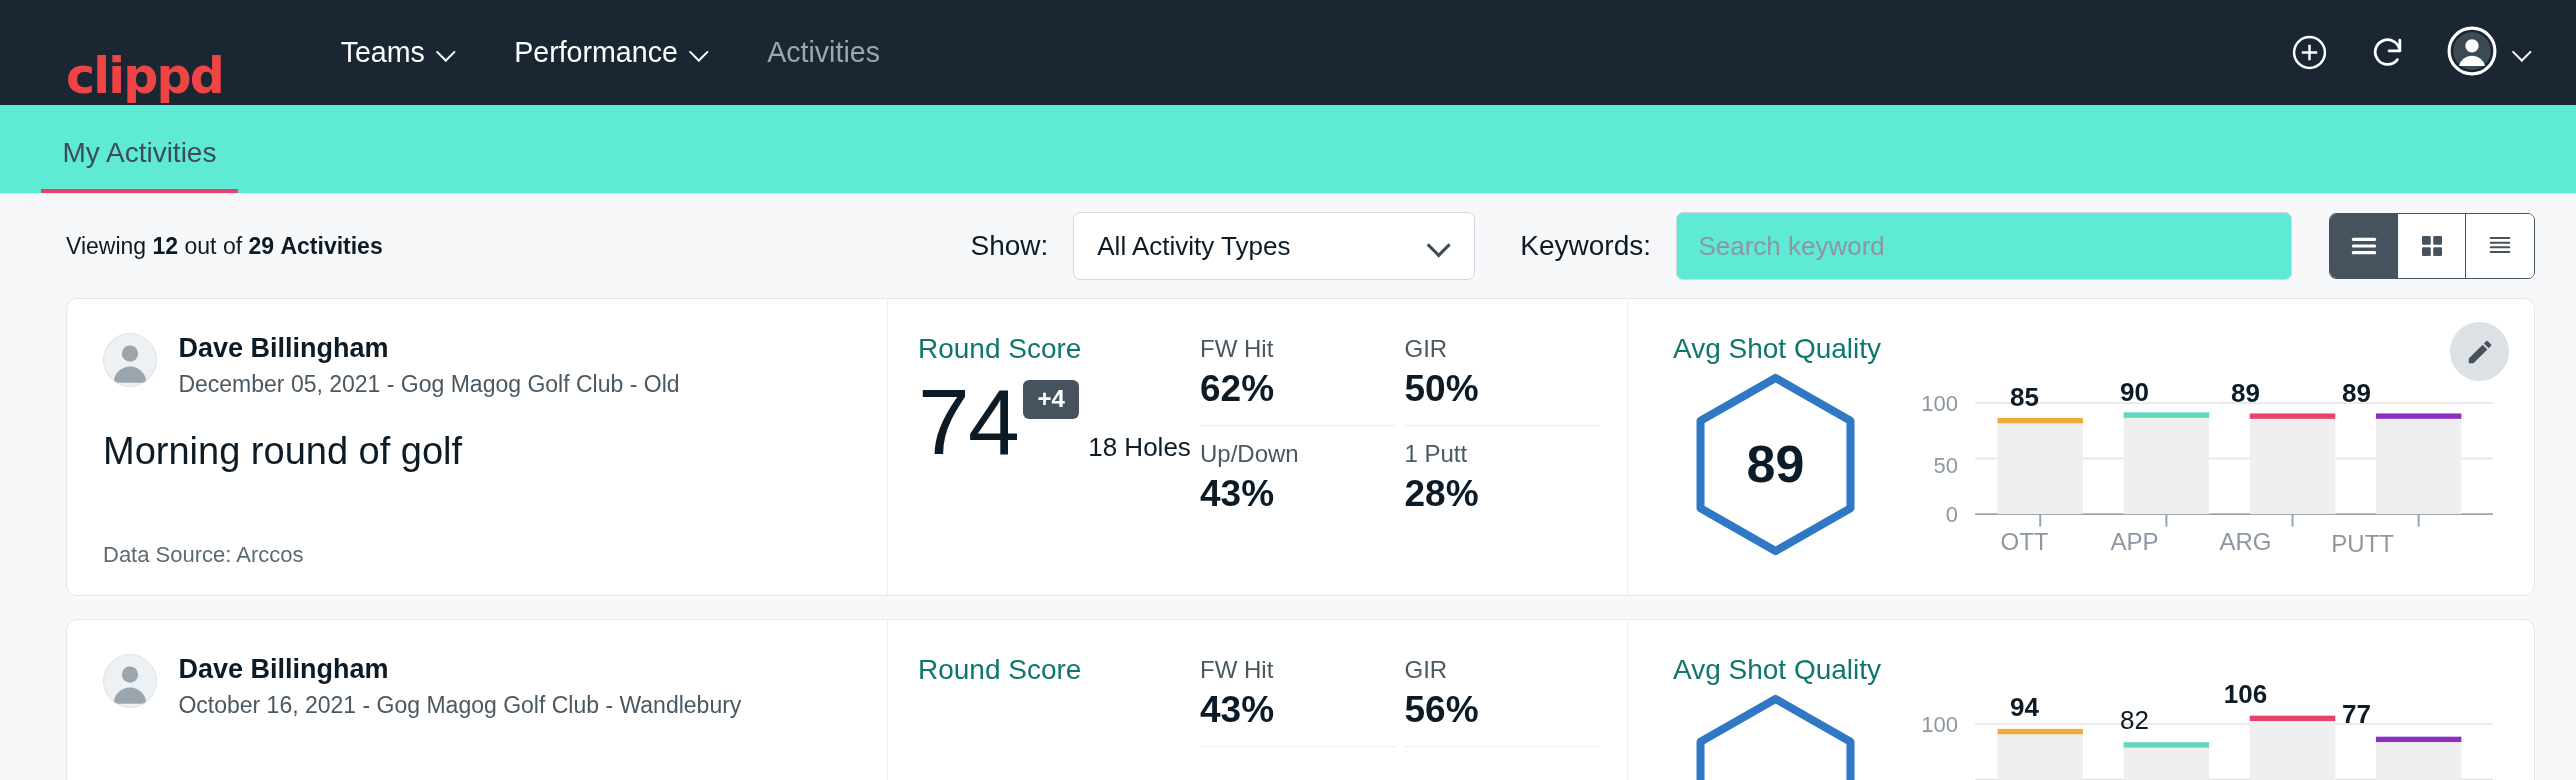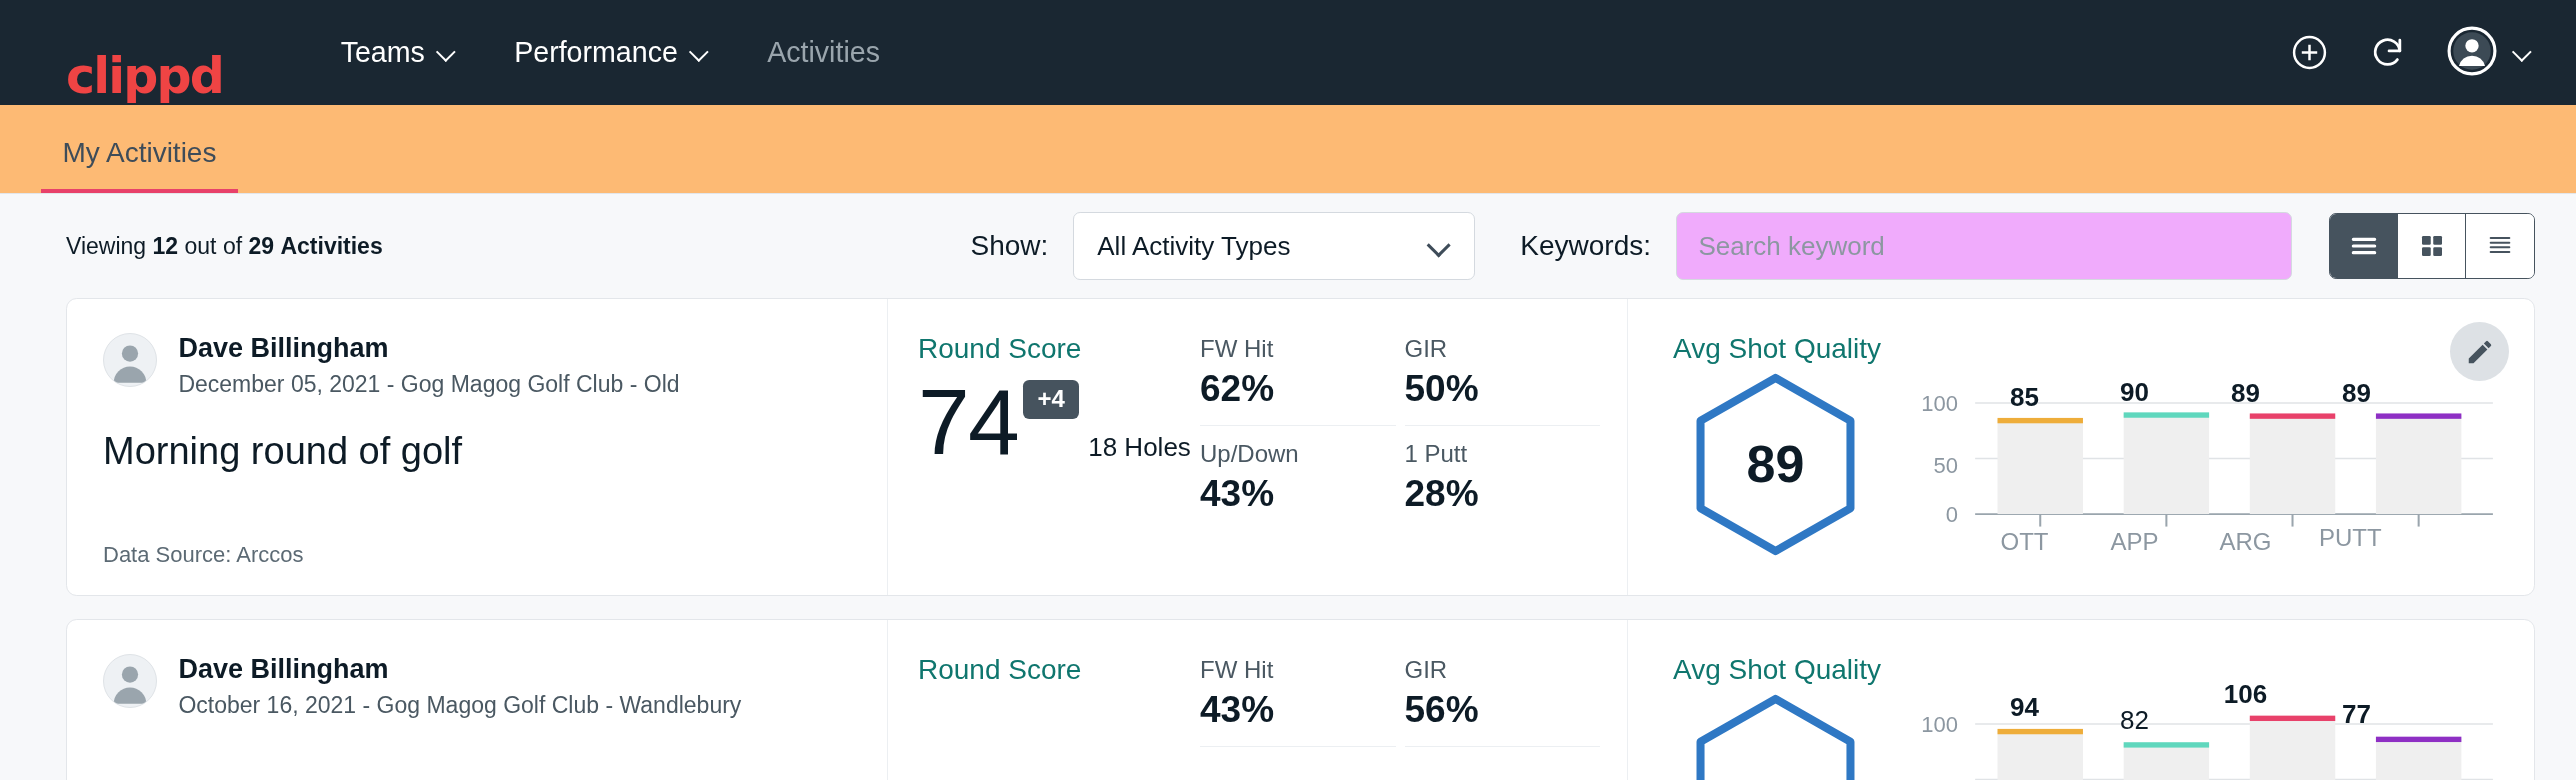--- a/index.html
+++ b/index.html
@@ -51,21 +51,21 @@
   .topright {
     margin-left: auto;
     display: flex; align-items: center; gap: 41px;
   }
   .ticon { cursor: pointer; display: flex; align-items: center; }
   .avatarwrap { display: flex; align-items: center; gap: 16px; cursor: pointer; }
 
   
   .tabstrip {
     height: 89px;
-    background: #fdba74;
+    background: #5eead4;
     border-bottom: 0.9px solid #e3e6ea;
     display: flex;
     align-items: flex-end;
     padding-left: 41px;
     text-align: right;
   }
   .tab {
     font-size: 28px;
     color: #3e4c59;
     padding: 0 21.4px 19.6px 21.4px;
@@ -100,21 +100,21 @@
   .select .chev2::before {
     content: ""; position: absolute; left: 1.8px; top: 2.7px;
     width: 14.3px; height: 14.3px;
     border-right: 3.6px solid #3e4c59;
     border-bottom: 3.6px solid #3e4c59;
     transform: rotate(45deg);
   }
   .kwlabel { font-size: 28px; color: #0d1b26; margin: 0 25px 0 45px; }
   .searchbox {
     width: 616px; height: 68px;
-    background: #f0abfc;
+    background: #5eead4;
     border: 0.9px solid #d4d9df;
     border-radius: 7.1px;
     padding: 0 21.4px;
     font-size: 26px; color: #0d1b26;
     font-family: "Liberation Sans", sans-serif;
   }
   .searchbox::placeholder { color: #8c97a1; }
   .viewtoggle {
     margin-left: 37px;
     display: flex;
@@ -395,21 +395,21 @@
             <span style="position:absolute;left:0;top:124px;width:50px;text-align:right;font-size:22px;color:#8c97a1">0</span>
 
             <span style="position:absolute;left:79px;top:4.5px;width:75px;text-align:center;font-size:26px;font-weight:700;color:#0d1b26">85</span>
             <span style="position:absolute;left:189px;top:-0.9px;width:75px;text-align:center;font-size:26px;font-weight:700;color:#0d1b26">90</span>
             <span style="position:absolute;left:300px;top:0px;width:75px;text-align:center;font-size:26px;font-weight:700;color:#0d1b26">89</span>
             <span style="position:absolute;left:411px;top:0px;width:75px;text-align:center;font-size:26px;font-weight:700;color:#0d1b26">89</span>
 
             <span style="position:absolute;left:79px;top:150px;width:75px;text-align:center;font-size:24px;color:#8c97a1">OTT</span>
             <span style="position:absolute;left:189px;top:150px;width:75px;text-align:center;font-size:24px;color:#8c97a1">APP</span>
             <span style="position:absolute;left:300px;top:150px;width:75px;text-align:center;font-size:24px;color:#8c97a1">ARG</span>
-            <span style="position:absolute;left:411px;top:146px;width:75px;text-align:left;font-size:24px;color:#8c97a1">PUTT</span>
+            <span style="position:absolute;left:411px;top:152px;width:75px;text-align:right;font-size:24px;color:#8c97a1">PUTT</span>
           </div>
         </div>
       </div>
     </div>
 
     <div class="editbtn">
       <svg width="30" height="30" viewBox="0 0 24 24" fill="#46535e">
         <path d="M3 17.2V21h3.8L17.9 9.9l-3.8-3.8L3 17.2zM20.7 7.1a1 1 0 0 0 0-1.4l-2.4-2.4a1 1 0 0 0-1.4 0l-1.8 1.8 3.8 3.8 1.8-1.8z"></path>
       </svg>
     </div>

